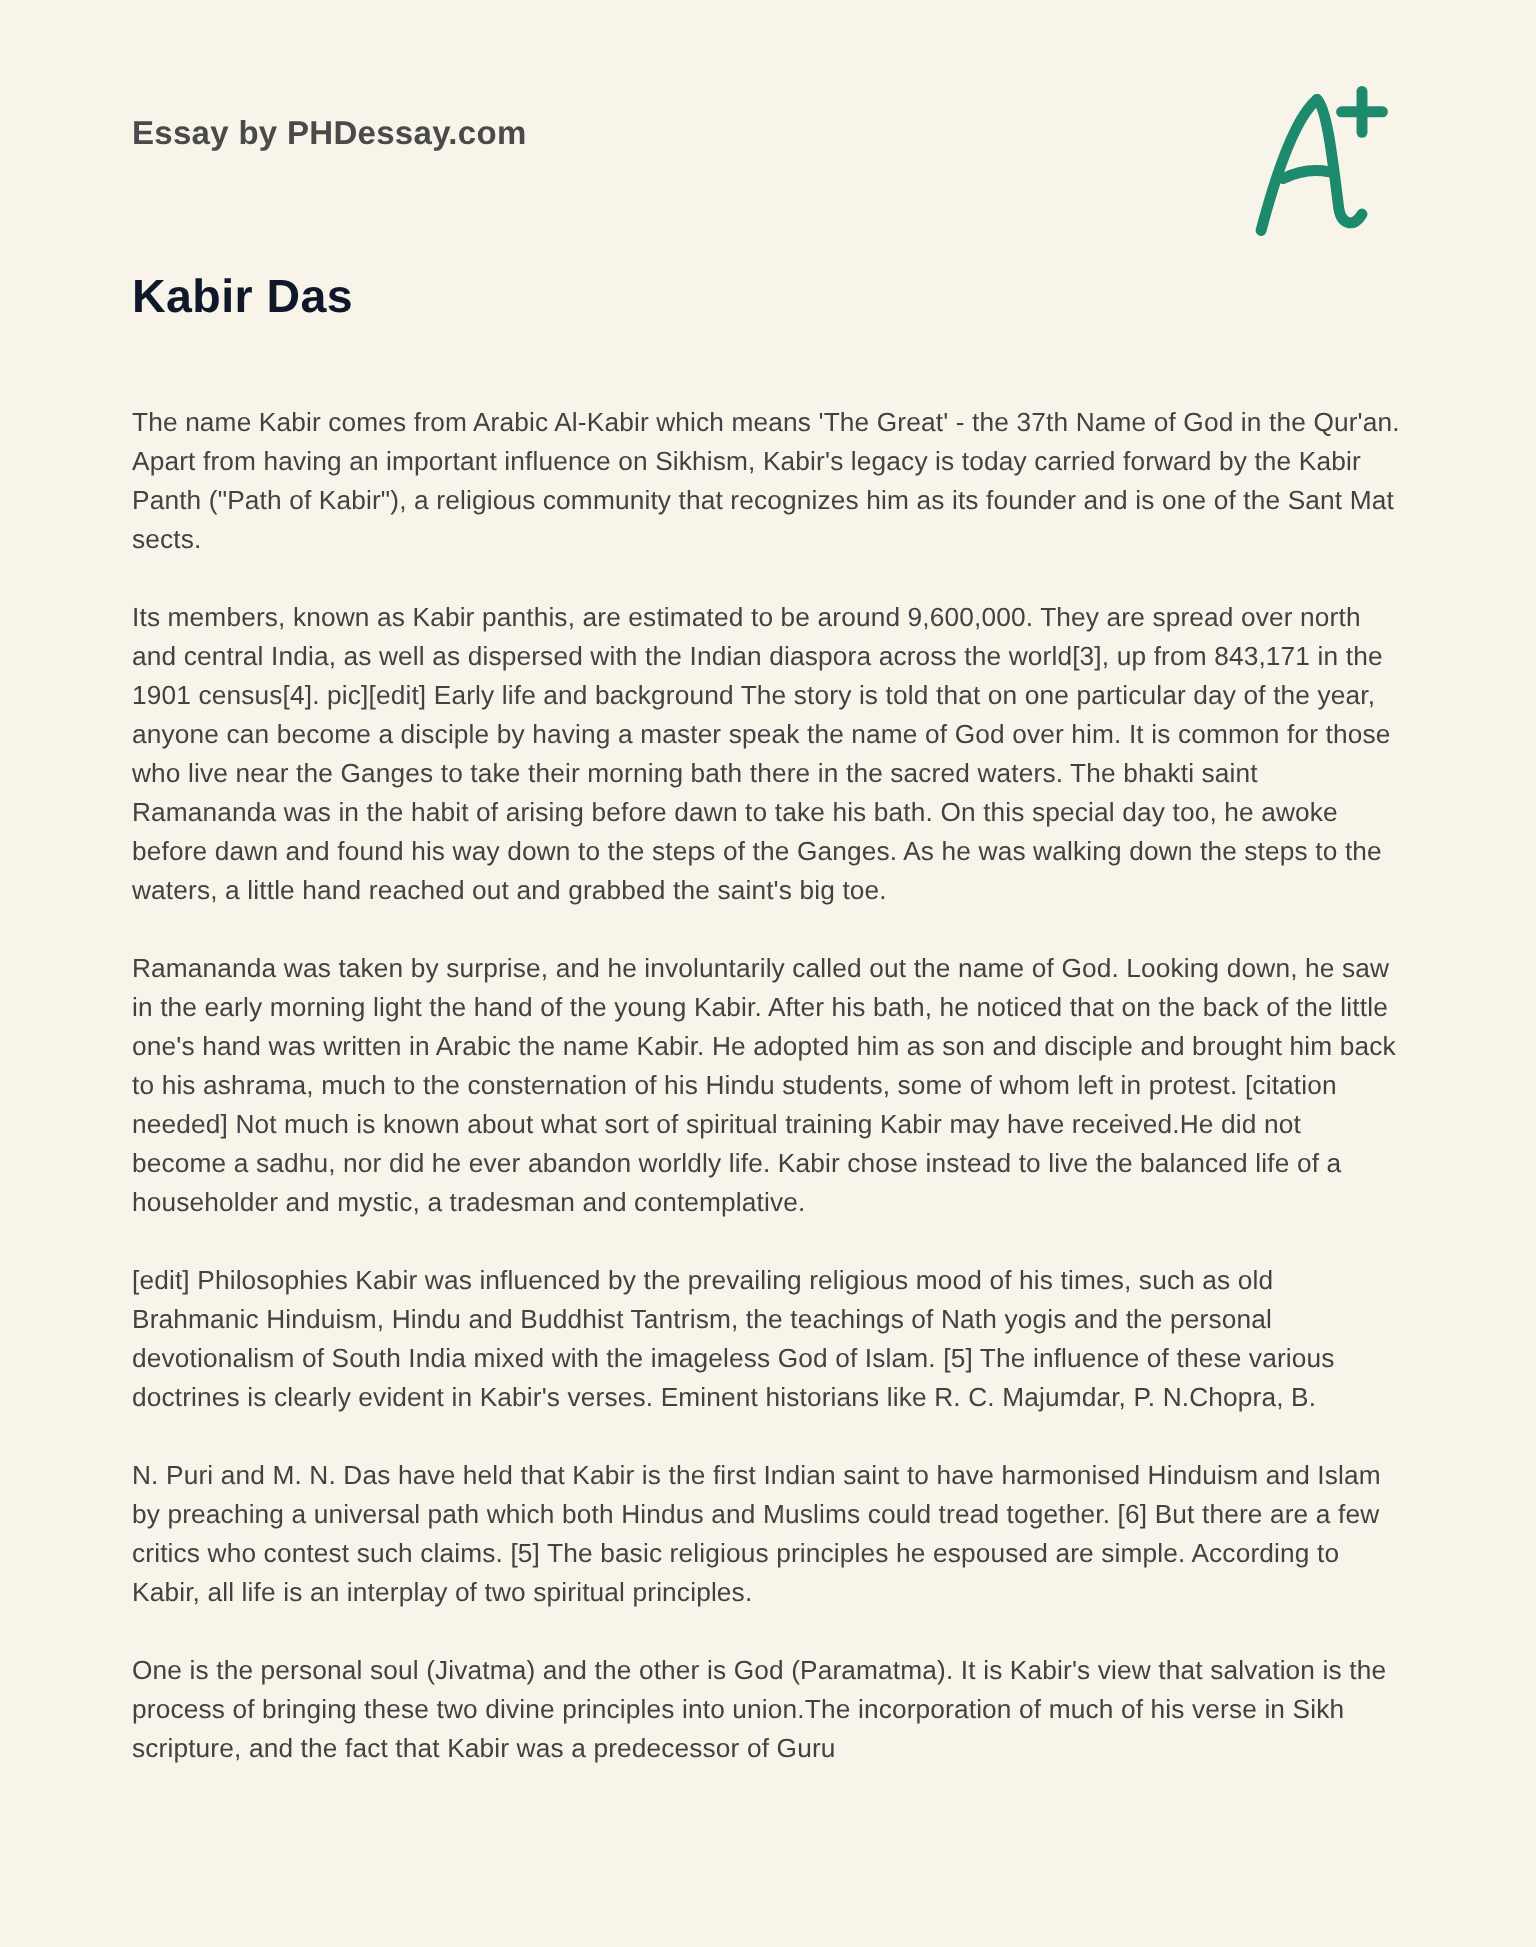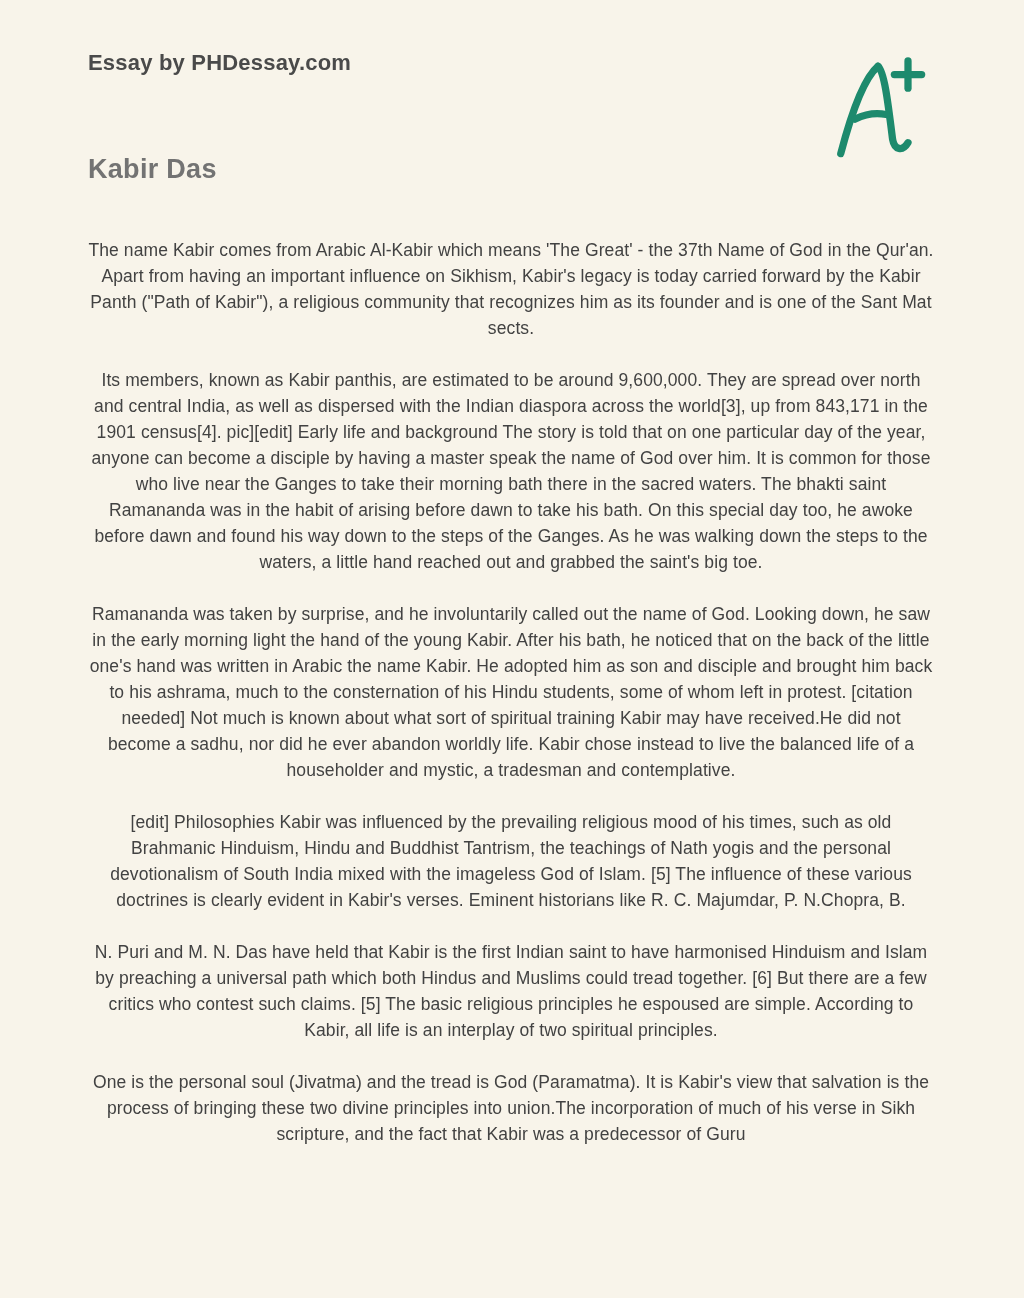--- a/index.html
+++ b/index.html
@@ -10,21 +10,21 @@
   }
   .page {
     position: relative;
     width: 1024px;
     height: 1298px;
     margin: 0 auto;
     background: #f8f4ea;
     overflow: hidden;
   }
   .content {
-    padding: 50px 90px 0 88px;
+    padding: 76px 90px 0 88px;
   }
   .byline {
     font-size: 22px;
     font-weight: 700;
     color: #4a4a4a;
     letter-spacing: 0.2px;
   }
   .source-line {
     margin-top: 16px;
     font-size: 14.5px;
@@ -37,36 +37,35 @@
   }
   .logo {
     position: absolute;
     top: 46px;
     right: 96px;
     width: 100px;
     height: 118px;
   }
   .title {
     margin: 78px 0 0 0;
-    font-size: 27px;
+    font-size: 31px;
     font-weight: 700;
-    color: #737373;
+    color: #0f172a;
     letter-spacing: 0.3px;
   }
   .article-body {
     margin-top: 52px;
   }
   .para {
     margin: 0 0 26px 0;
     max-width: 848px;
     font-size: 17.5px;
     line-height: 26px;
     color: #424242;
     letter-spacing: 0.1px;
-    text-align: center;
   }
 </style>
 </head>
 <body>
 
 <div class="page">
 
   <div class="logo">
     <svg viewBox="0 0 110 125" width="100" height="118" fill="none" stroke="#1d8a6d" stroke-width="8" stroke-linecap="round" stroke-linejoin="round">
 
@@ -87,17 +86,17 @@
 
 
     <h1 class="title">Kabir Das</h1>
 
     <div class="article-body">
         <p class="para">The name Kabir comes from Arabic Al-Kabir which means 'The Great' - the 37th Name of God in the Qur'an. Apart from having an important influence on Sikhism, Kabir's legacy is today carried forward by the Kabir Panth ("Path of Kabir"), a religious community that recognizes him as its founder and is one of the Sant Mat sects.</p>
         <p class="para">Its members, known as Kabir panthis, are estimated to be around 9,600,000. They are spread over north and central India, as well as dispersed with the Indian diaspora across the world[3], up from 843,171 in the 1901 census[4]. pic][edit] Early life and background The story is told that on one particular day of the year, anyone can become a disciple by having a master speak the name of God over him. It is common for those who live near the Ganges to take their morning bath there in the sacred waters. The bhakti saint Ramananda was in the habit of arising before dawn to take his bath. On this special day too, he awoke before dawn and found his way down to the steps of the Ganges. As he was walking down the steps to the waters, a little hand reached out and grabbed the saint's big toe.</p>
         <p class="para">Ramananda was taken by surprise, and he involuntarily called out the name of God. Looking down, he saw in the early morning light the hand of the young Kabir. After his bath, he noticed that on the back of the little one's hand was written in Arabic the name Kabir. He adopted him as son and disciple and brought him back to his ashrama, much to the consternation of his Hindu students, some of whom left in protest. [citation needed] Not much is known about what sort of spiritual training Kabir may have received.He did not become a sadhu, nor did he ever abandon worldly life. Kabir chose instead to live the balanced life of a householder and mystic, a tradesman and contemplative.</p>
         <p class="para">[edit] Philosophies Kabir was influenced by the prevailing religious mood of his times, such as old Brahmanic Hinduism, Hindu and Buddhist Tantrism, the teachings of Nath yogis and the personal devotionalism of South India mixed with the imageless God of Islam. [5] The influence of these various doctrines is clearly evident in Kabir's verses. Eminent historians like R. C. Majumdar, P. N.Chopra, B.</p>
         <p class="para">N. Puri and M. N. Das have held that Kabir is the first Indian saint to have harmonised Hinduism and Islam by preaching a universal path which both Hindus and Muslims could tread together. [6] But there are a few critics who contest such claims. [5] The basic religious principles he espoused are simple. According to Kabir, all life is an interplay of two spiritual principles.</p>
-        <p class="para">One is the personal soul (Jivatma) and the tread is God (Paramatma). It is Kabir's view that salvation is the process of bringing these two divine principles into union.The incorporation of much of his verse in Sikh scripture, and the fact that Kabir was a predecessor of Guru</p>
+        <p class="para">One is the personal soul (Jivatma) and the other is God (Paramatma). It is Kabir's view that salvation is the process of bringing these two divine principles into union.The incorporation of much of his verse in Sikh scripture, and the fact that Kabir was a predecessor of Guru</p>
       </div>
 
   </div>
 </div>
 
 </body></html>

